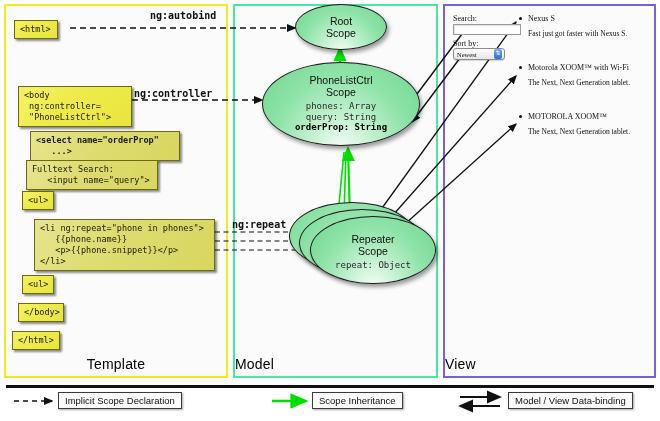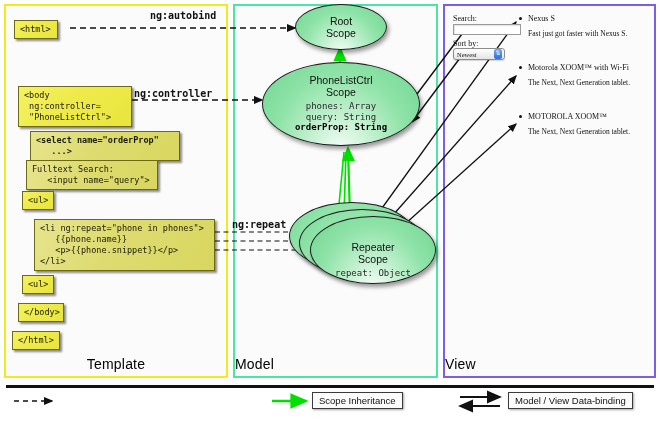--- a/index.html
+++ b/index.html
@@ -285,21 +285,21 @@
       <div>phones: Array</div>
       <div>query: String</div>
       <div class="strong">orderProp: String</div>
     </div>
   </div>
 
   <div class="scope stack-ghost" style="left:289px; top:202px; width:126px; height:68px;"></div>
   <div class="scope stack-ghost" style="left:299px; top:209px; width:126px; height:68px;"></div>
 
   <div class="scope" style="left:310px; top:216px; width:126px; height:68px;">
-    <div class="scope-title" style="margin-top:24px;">
+    <div class="scope-title" style="margin-top:16px;">
       <div>Repeater</div>
       <div>Scope</div>
     </div>
     <div class="scope-props">
       <div>repeat: Object</div>
     </div>
   </div>
 
   <div class="view-label" style="left:453px; top:14px;">Search:</div>
   <div class="view-input" style="left:453px; top:24px; width:68px; height:11px;"></div>
@@ -323,16 +323,17 @@
   </div>
 
   <div class="phone-item" style="left:528px; top:112px;">
     <span class="phone-bullet"></span>
     <div class="phone-name">MOTOROLA XOOM™</div>
     <div class="phone-snippet">The Next, Next Generation tablet.</div>
   </div>
 
   <div id="legend-rule"></div>
 
+  <div class="legend-box" style="left:58px; top:392px;">Implicit Scope Declaration</div>
   <div class="legend-box" style="left:312px; top:392px;">Scope Inheritance</div>
   <div class="legend-box" style="left:508px; top:392px;">Model / View Data-binding</div>
 
 </div>
 
 </body></html>

